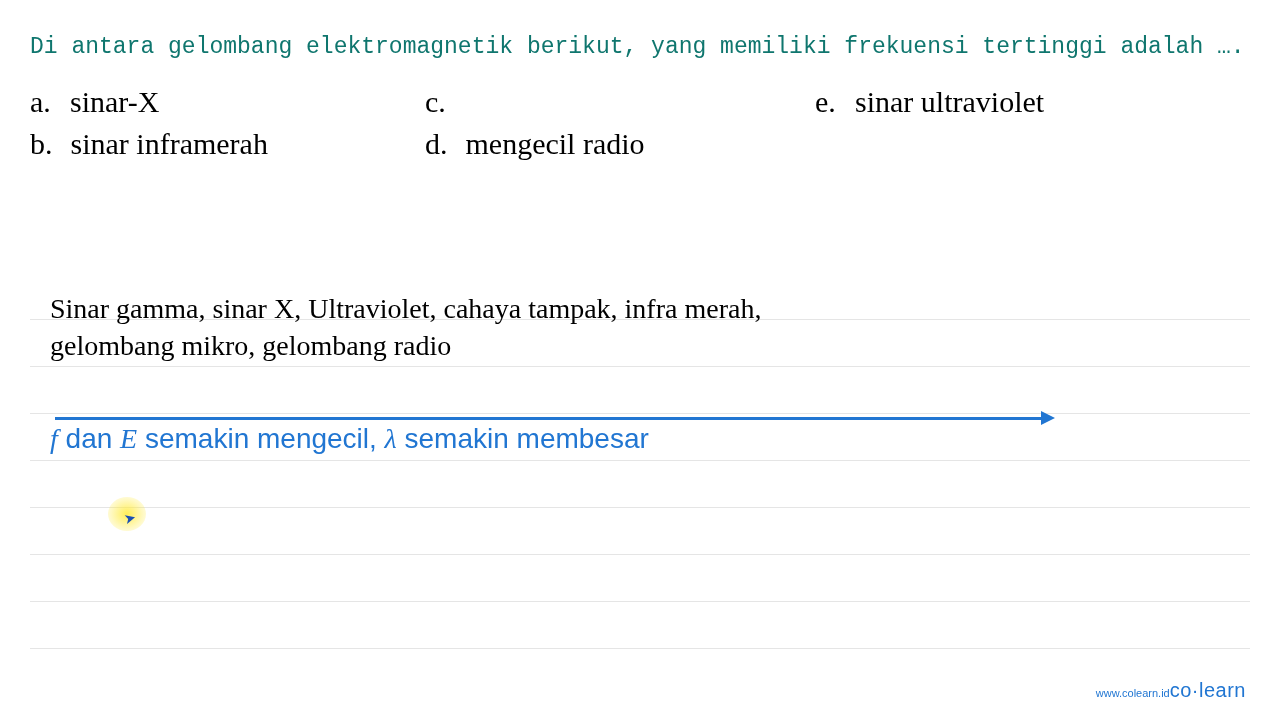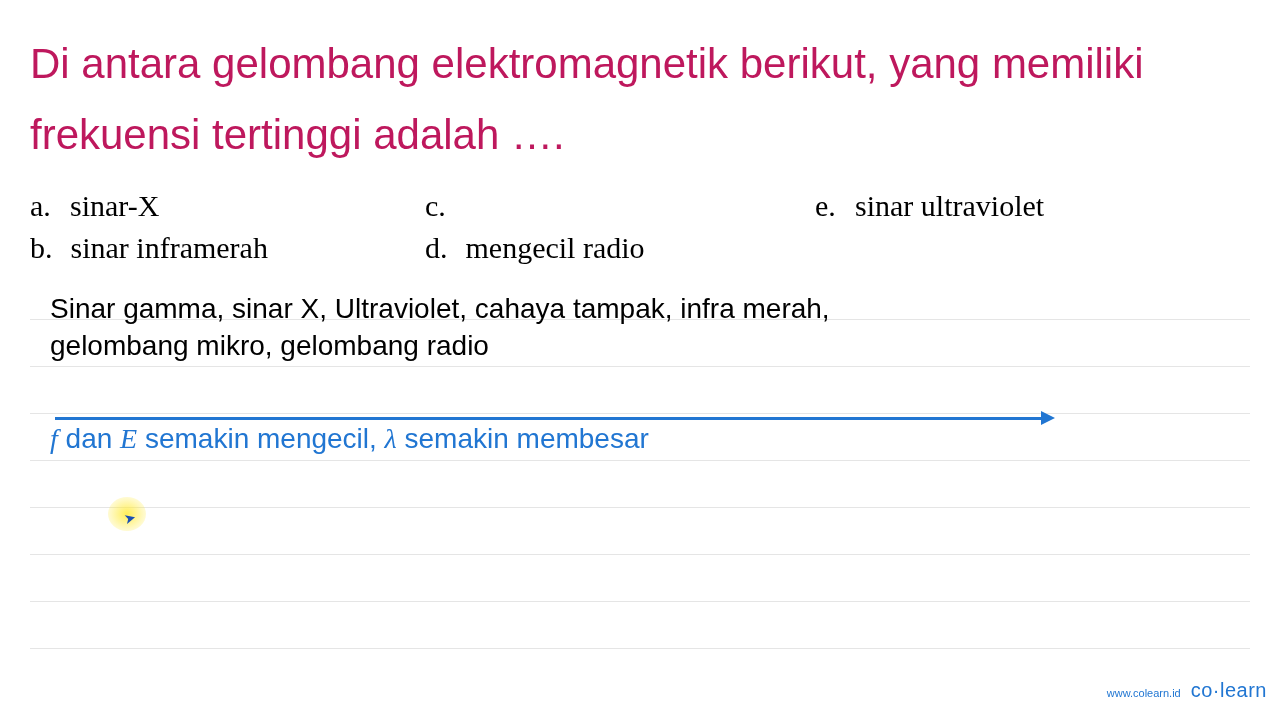--- a/index.html
+++ b/index.html
@@ -12,25 +12,25 @@
       height: 720px;
       background: #fff;
       font-family: Georgia, 'Times New Roman', serif;
       position: relative;
       overflow: hidden;
     }
     .content {
       padding: 28px 30px 0 30px;
     }
     .question {
-      font-size: 42px;
+      font-size: 23px;
       line-height: 1.7;
-      color: #be185d;
+      color: #0f766e;
       margin-bottom: 18px;
-      font-family: Liberation Sans, sans-serif;
+      font-family: Liberation Mono, monospace;
     }
     .options {
       display: grid;
       grid-template-columns: 385px 380px 360px;
       grid-template-rows: auto auto;
       gap: 8px 10px;
       font-size: 30px;
       color: #000;
       margin-bottom: 30px;
       font-family: Georgia, 'Times New Roman', serif;
@@ -49,21 +49,21 @@
       left: 30px;
       right: 30px;
     }
     .line {
       border-bottom: 1px solid #e5e5e5;
       height: 47px;
       position: relative;
     }
     .answer-text {
       position: absolute;
-      font-family: Liberation Sans, sans-serif;
+      font-family: Liberation Serif, serif;
       font-size: 28px;
       color: #000;
       line-height: 1.3;
     }
     .answer-line1 {
       top: 18px;
       left: 20px;
     }
     .answer-line2 {
       top: 55px;
@@ -118,24 +118,23 @@
       top: 510px;
       left: 124px;
       font-size: 14px;
       color: #1a4fb3;
       font-family: Arial, sans-serif;
       transform: rotate(-15deg);
     }
     .footer {
       position: absolute;
       bottom: 18px;
-      right: 13px;
+      right: 34px;
       display: flex;
       align-items: baseline;
-      gap: 10px;
     }
     .footer-url {
       font-family: Arial, sans-serif;
       font-size: 11px;
       color: #2176d2;
     }
     .footer-logo {
       font-family: Arial, sans-serif;
       font-size: 20px;
       color: #2176d2;

